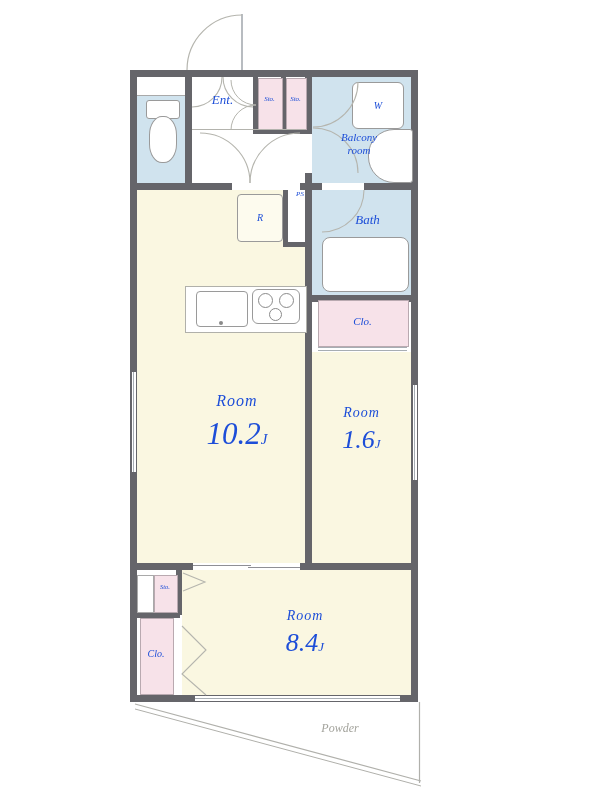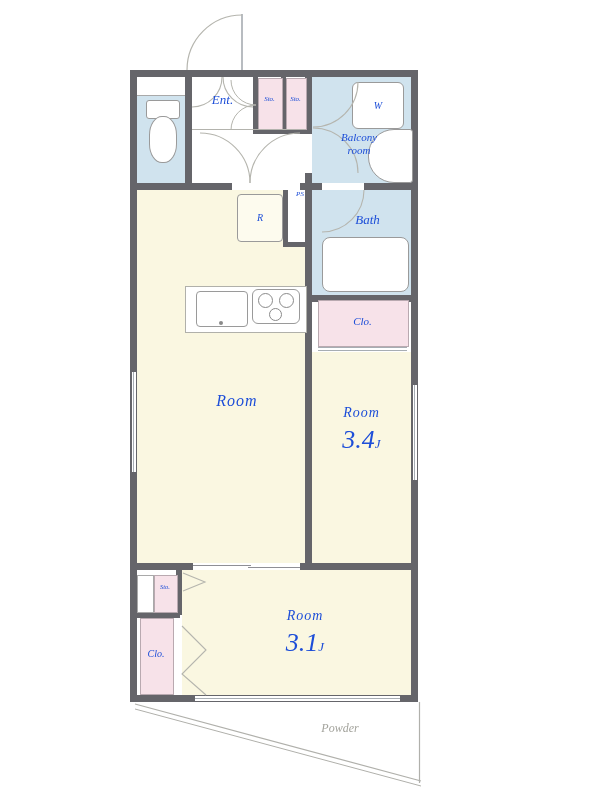--- a/index.html
+++ b/index.html
@@ -137,27 +137,28 @@
   <div class="abs label" style="left:315px;top:131px;width:88px;font-size:11px;">
     <div>Balcony</div>
     <div>room</div>
   </div>
   <div class="abs label" style="left:330px;top:213px;width:75px;font-size:13px;"><span>Bath</span></div>
   <div class="abs label tiny" style="left:288px;top:190px;width:24px;"><span>PS</span></div>
   <div class="abs label" style="left:318px;top:315px;width:89px;font-size:11px;"><span>Clo.</span></div>
 
   <div class="abs label" style="left:152px;top:392px;width:170px;">
     <div class="room-name">Room</div>
+    <div class="room-size"><span>10.2</span><span class="unit">J</span></div>
   </div>
   <div class="abs label" style="left:312px;top:405px;width:99px;">
     <div class="room-name-sm">Room</div>
-    <div class="room-size-sm"><span>3.4</span><span class="unit">J</span></div>
+    <div class="room-size-sm"><span>1.6</span><span class="unit">J</span></div>
   </div>
   <div class="abs label" style="left:210px;top:608px;width:190px;">
     <div class="room-name-sm">Room</div>
-    <div class="room-size-sm"><span>3.1</span><span class="unit">J</span></div>
+    <div class="room-size-sm"><span>8.4</span><span class="unit">J</span></div>
   </div>
 
   <div class="abs label" style="left:154px;top:583px;width:22px;font-size:6.5px;"><span>Sto.</span></div>
   <div class="abs label" style="left:140px;top:648px;width:32px;font-size:10px;"><span>Clo.</span></div>
   <div class="abs label" style="left:280px;top:722px;width:120px;font-size:12px;color:#a3a39c;"><span>Powder</span></div>
 
 </div>
 
 </body></html>

